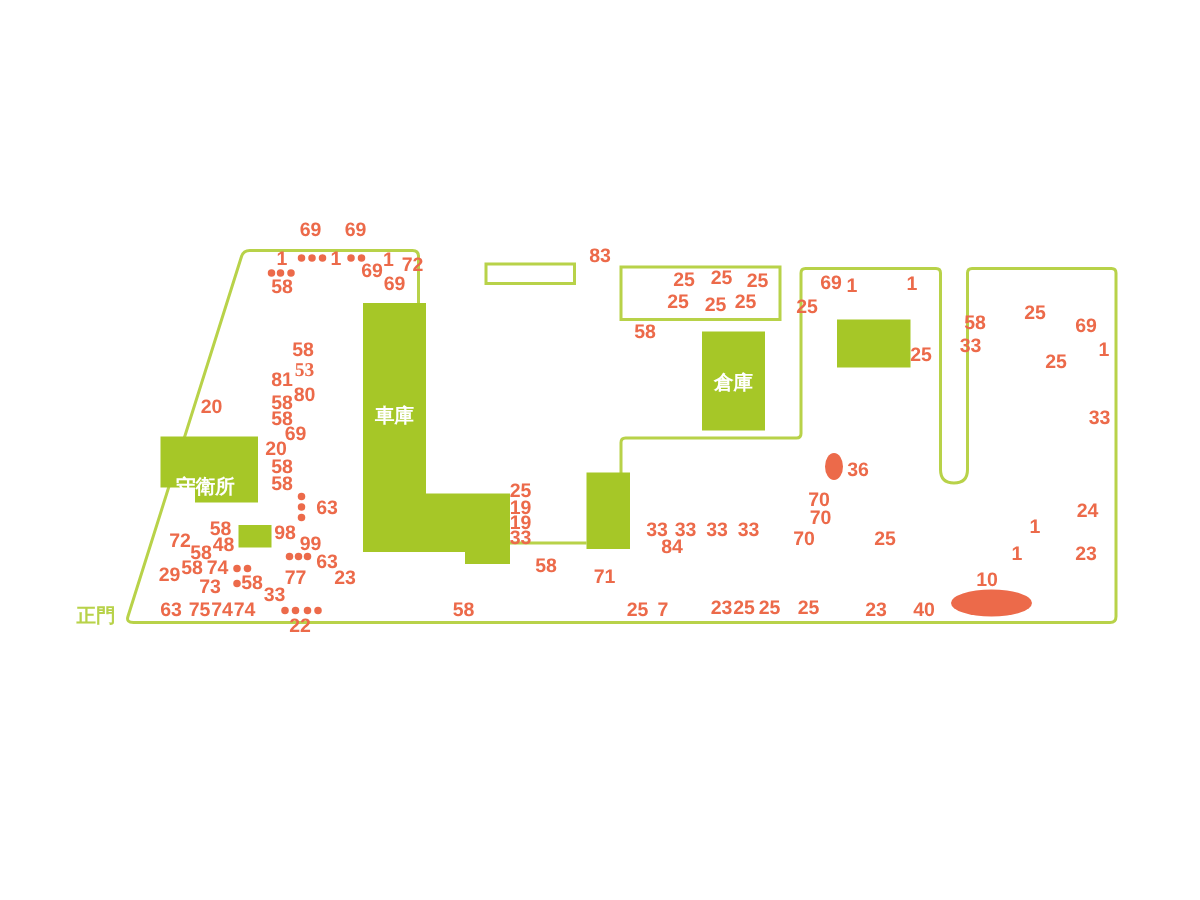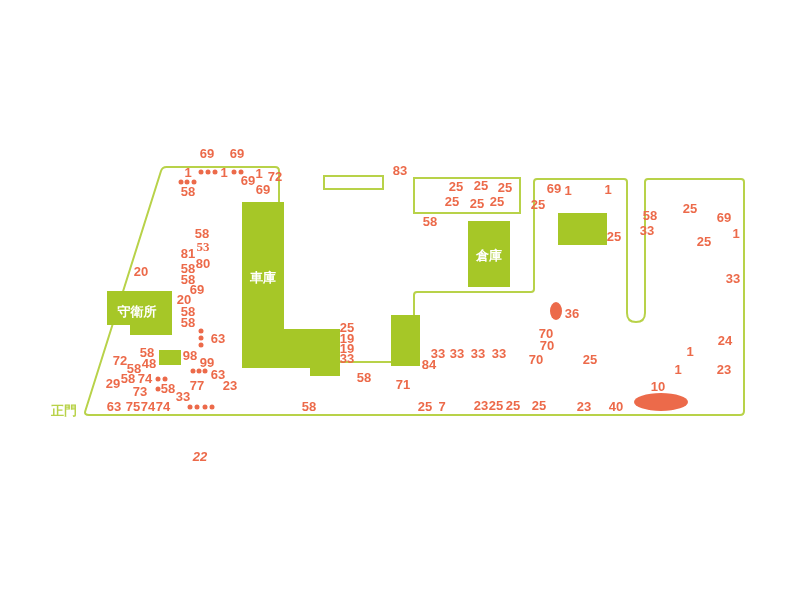--- a/index.html
+++ b/index.html
@@ -56,21 +56,21 @@
       <circle cx="158" cy="379" r="2.5" fill="#ec6a4a"></circle>
       <circle cx="165" cy="379" r="2.5" fill="#ec6a4a"></circle>
       <circle cx="158" cy="389" r="2.5" fill="#ec6a4a"></circle>
       <circle cx="190" cy="407" r="2.5" fill="#ec6a4a"></circle>
       <circle cx="197" cy="407" r="2.5" fill="#ec6a4a"></circle>
       <circle cx="205" cy="407" r="2.5" fill="#ec6a4a"></circle>
       <circle cx="212" cy="407" r="2.5" fill="#ec6a4a"></circle>
     </svg>
   <div id="label-layer">
     <span id="gate-label" style="left: 64px; top: 410px;">正門</span>
-  <span class="bldg-label" style="left: 137px; top: 312px; font-family: Liberation Mono, monospace;">守衛所</span>
+  <span class="bldg-label" style="left: 137px; top: 324px;">守衛所</span>
       <span class="bldg-label" style="left: 263px; top: 277px;">車庫</span>
       <span class="bldg-label" style="left: 489px; top: 255px;">倉庫</span>
       <span class="marker" style="left: 207px; top: 153px;">69</span>
       <span class="marker" style="left: 237px; top: 153px;">69</span>
       <span class="marker" style="left: 188px; top: 172px;">1</span>
       <span class="marker" style="left: 224px; top: 172px;">1</span>
       <span class="marker" style="left: 259px; top: 173px;">1</span>
       <span class="marker" style="left: 275px; top: 176px;">72</span>
       <span class="marker" style="left: 248px; top: 180px;">69</span>
       <span class="marker" style="left: 263px; top: 189px;">69</span>
@@ -119,28 +119,28 @@
       <span class="marker" style="left: 145px; top: 378px;">74</span>
       <span class="marker" style="left: 140px; top: 391px;">73</span>
       <span class="marker" style="left: 168px; top: 388px;">58</span>
       <span class="marker" style="left: 197px; top: 385px;">77</span>
       <span class="marker" style="left: 183px; top: 396px;">33</span>
       <span class="marker" style="left: 230px; top: 385px;">23</span>
       <span class="marker" style="left: 114px; top: 406px;">63</span>
       <span class="marker" style="left: 133px; top: 406px;">75</span>
       <span class="marker" style="left: 148px; top: 406px;">74</span>
       <span class="marker" style="left: 163px; top: 406px;">74</span>
-      <span class="marker" style="left: 200px; top: 456px; font-style: italic;">22</span>
+      <span class="marker" style="left: 200px; top: 417px;">22</span>
       <span class="marker" style="left: 309px; top: 406px;">58</span>
       <span class="marker" style="left: 347px; top: 327px;">25</span>
       <span class="marker" style="left: 347px; top: 338px;">19</span>
       <span class="marker" style="left: 347px; top: 348px;">19</span>
       <span class="marker" style="left: 347px; top: 358px;">33</span>
       <span class="marker" style="left: 364px; top: 377px;">58</span>
-      <span class="marker" style="left: 429px; top: 364px;">84</span>
+      <span class="marker" style="left: 448px; top: 364px;">84</span>
       <span class="marker" style="left: 403px; top: 384px;">71</span>
       <span class="marker" style="left: 438px; top: 353px;">33</span>
       <span class="marker" style="left: 457px; top: 353px;">33</span>
       <span class="marker" style="left: 478px; top: 353px;">33</span>
       <span class="marker" style="left: 499px; top: 353px;">33</span>
       <span class="marker" style="left: 425px; top: 406px;">25</span>
       <span class="marker" style="left: 442px; top: 406px;">7</span>
       <span class="marker" style="left: 481px; top: 405px;">23</span>
       <span class="marker" style="left: 496px; top: 405px;">25</span>
       <span class="marker" style="left: 513px; top: 405px;">25</span>

